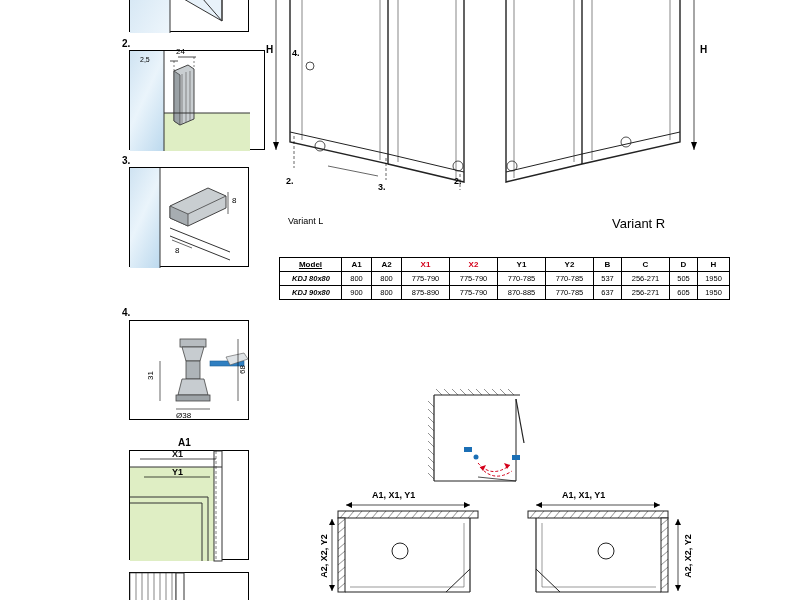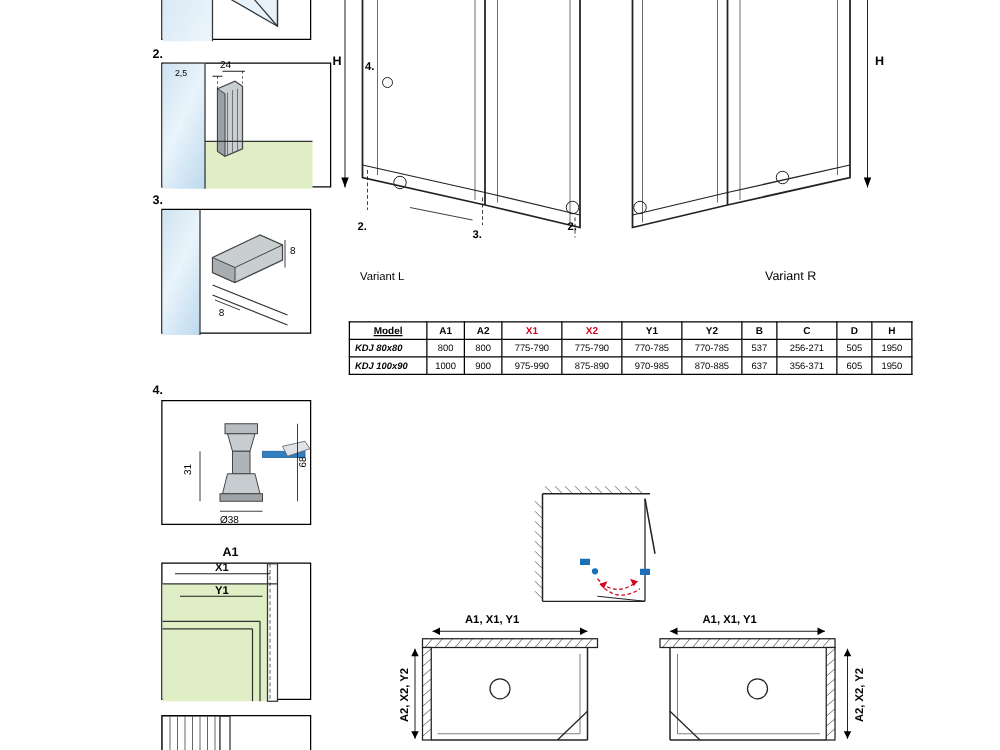--- a/index.html
+++ b/index.html
@@ -49,21 +49,21 @@
     line-height: 11px;
     white-space: nowrap;
   }
   #spec-table th {
     font-weight: bold;
     font-size: 8px;
   }
   #spec-table td.model {
     font-weight: bold;
     font-style: italic;
-    text-align: left;
+    text-align: center;
     padding-left: 4px;
   }
   #spec-table th.hl { color: #d4001a; }
 
   
   .fig-box {
     position: absolute;
     border: 1px solid #000;
     background: #fff;
   }
@@ -240,21 +240,21 @@
 
       <path d="M104,20 L170,20" stroke="#555" stroke-width="0.7" fill="none"></path>
       <circle cx="138" cy="188" r="5" fill="none" stroke="#222" stroke-width="0.8"></circle>
       <circle cx="24" cy="212" r="5" fill="none" stroke="#222" stroke-width="0.8"></circle>
 
       <line x1="206" y1="12" x2="206" y2="196" stroke="#000" stroke-width="0.7"></line>
       <polygon points="206,12 203,20 209,20" fill="#000"></polygon>
       <polygon points="206,196 203,188 209,188" fill="#000"></polygon>
     </svg>
     <div class="lbl bold" style="left:212px; top:90px; font-size:10px;">H</div>
-    <div class="lbl" style="left:124px; top:262px; font-size:10px;">Variant R</div>
+    <div class="lbl" style="left:124px; top:262px; font-size:13px;">Variant R</div>
   </div>
 
   <table id="spec-table">
     <thead>
       <tr>
         <th style="width:62px;text-decoration:underline;">Model</th>
         <th style="width:30px;">A1</th>
         <th style="width:30px;">A2</th>
         <th class="hl" style="width:48px;">X1</th>
         <th class="hl" style="width:48px;">X2</th>
@@ -274,29 +274,29 @@
           <td>775-790</td>
           <td>775-790</td>
           <td>770-785</td>
           <td>770-785</td>
           <td>537</td>
           <td>256-271</td>
           <td>505</td>
           <td>1950</td>
         </tr>
         <tr>
-          <td class="model">KDJ 100x90</td>
-          <td>1000</td>
+          <td class="model">KDJ 90x80</td>
           <td>900</td>
-          <td>975-990</td>
+          <td>800</td>
           <td>875-890</td>
-          <td>970-985</td>
+          <td>775-790</td>
           <td>870-885</td>
+          <td>770-785</td>
           <td>637</td>
-          <td>356-371</td>
+          <td>256-271</td>
           <td>605</td>
           <td>1950</td>
         </tr>
       </tbody>
   </table>
 
   <div class="abs" style="left:420px; top:385px; width:160px; height:110px;">
     <svg width="160" height="110" style="position:absolute;left:0;top:0;">
 
       <line x1="14" y1="10" x2="100" y2="10" stroke="#222" stroke-width="1.2"></line>

